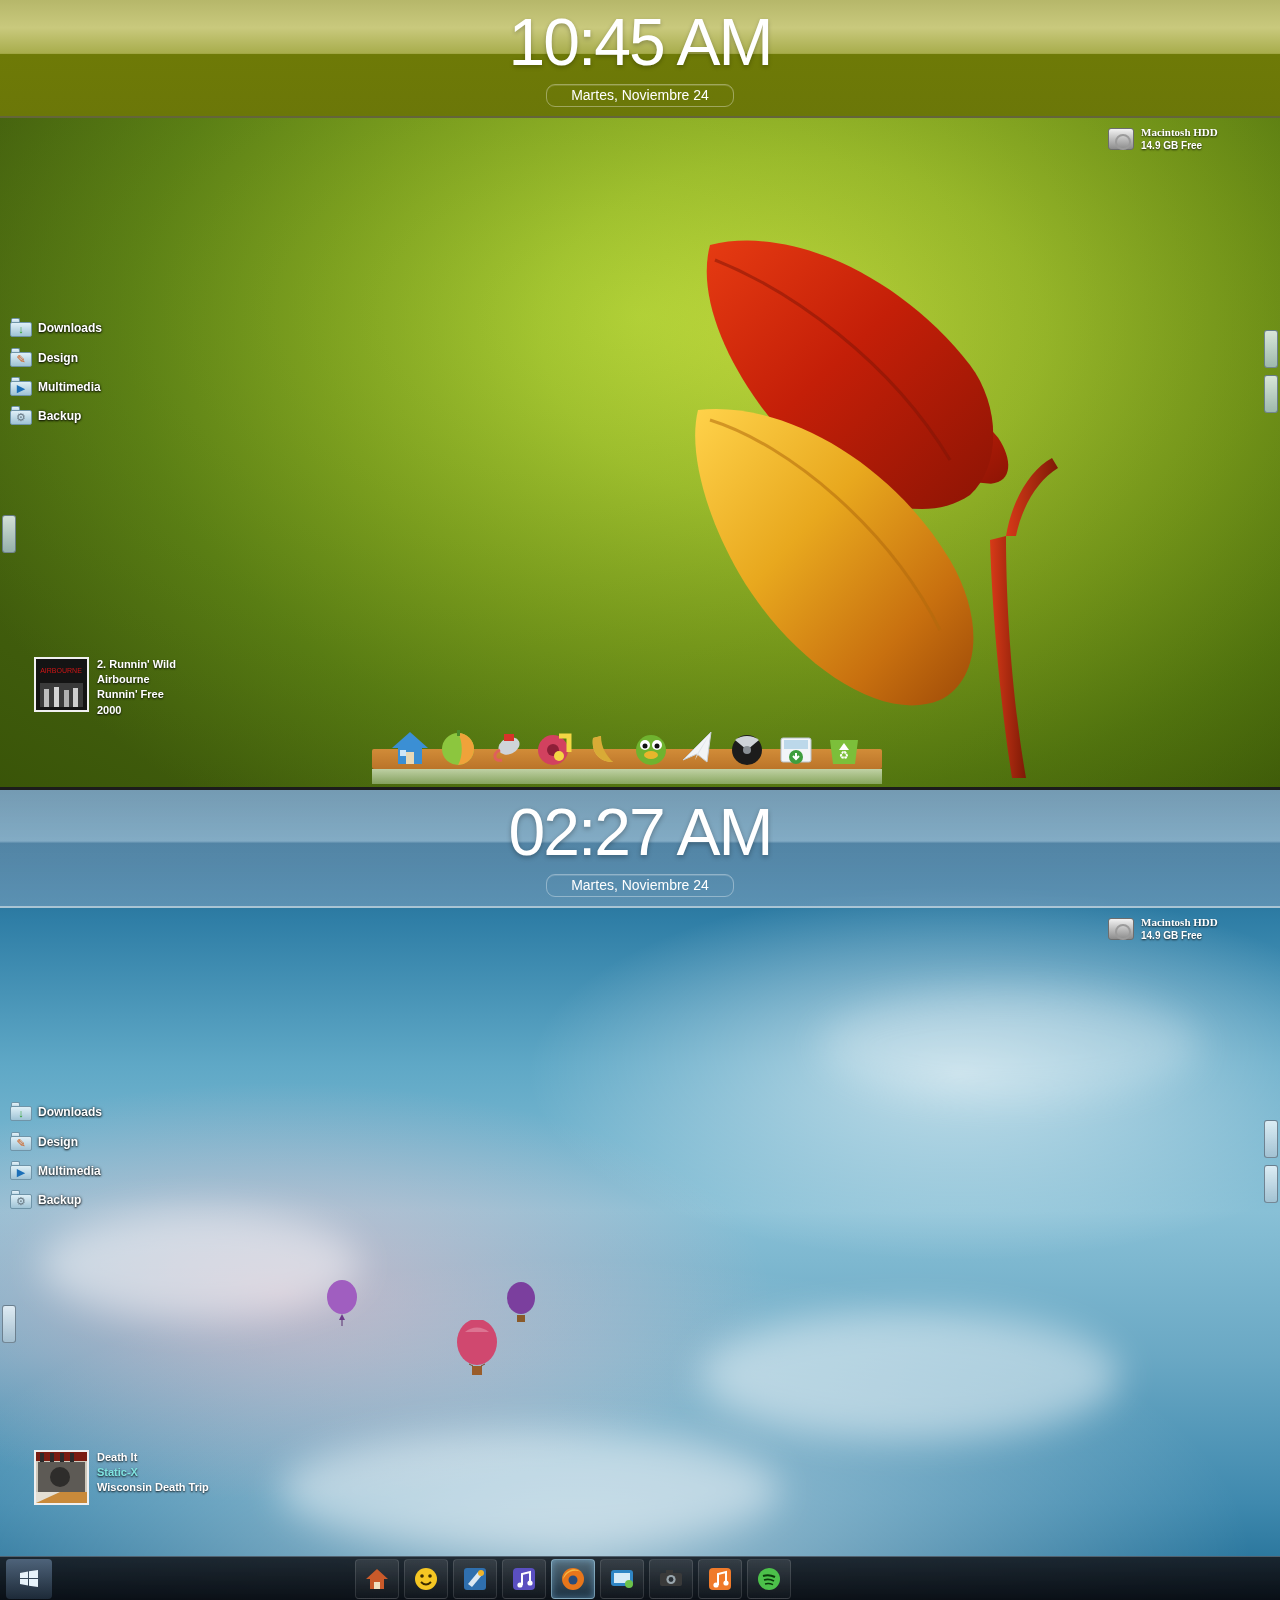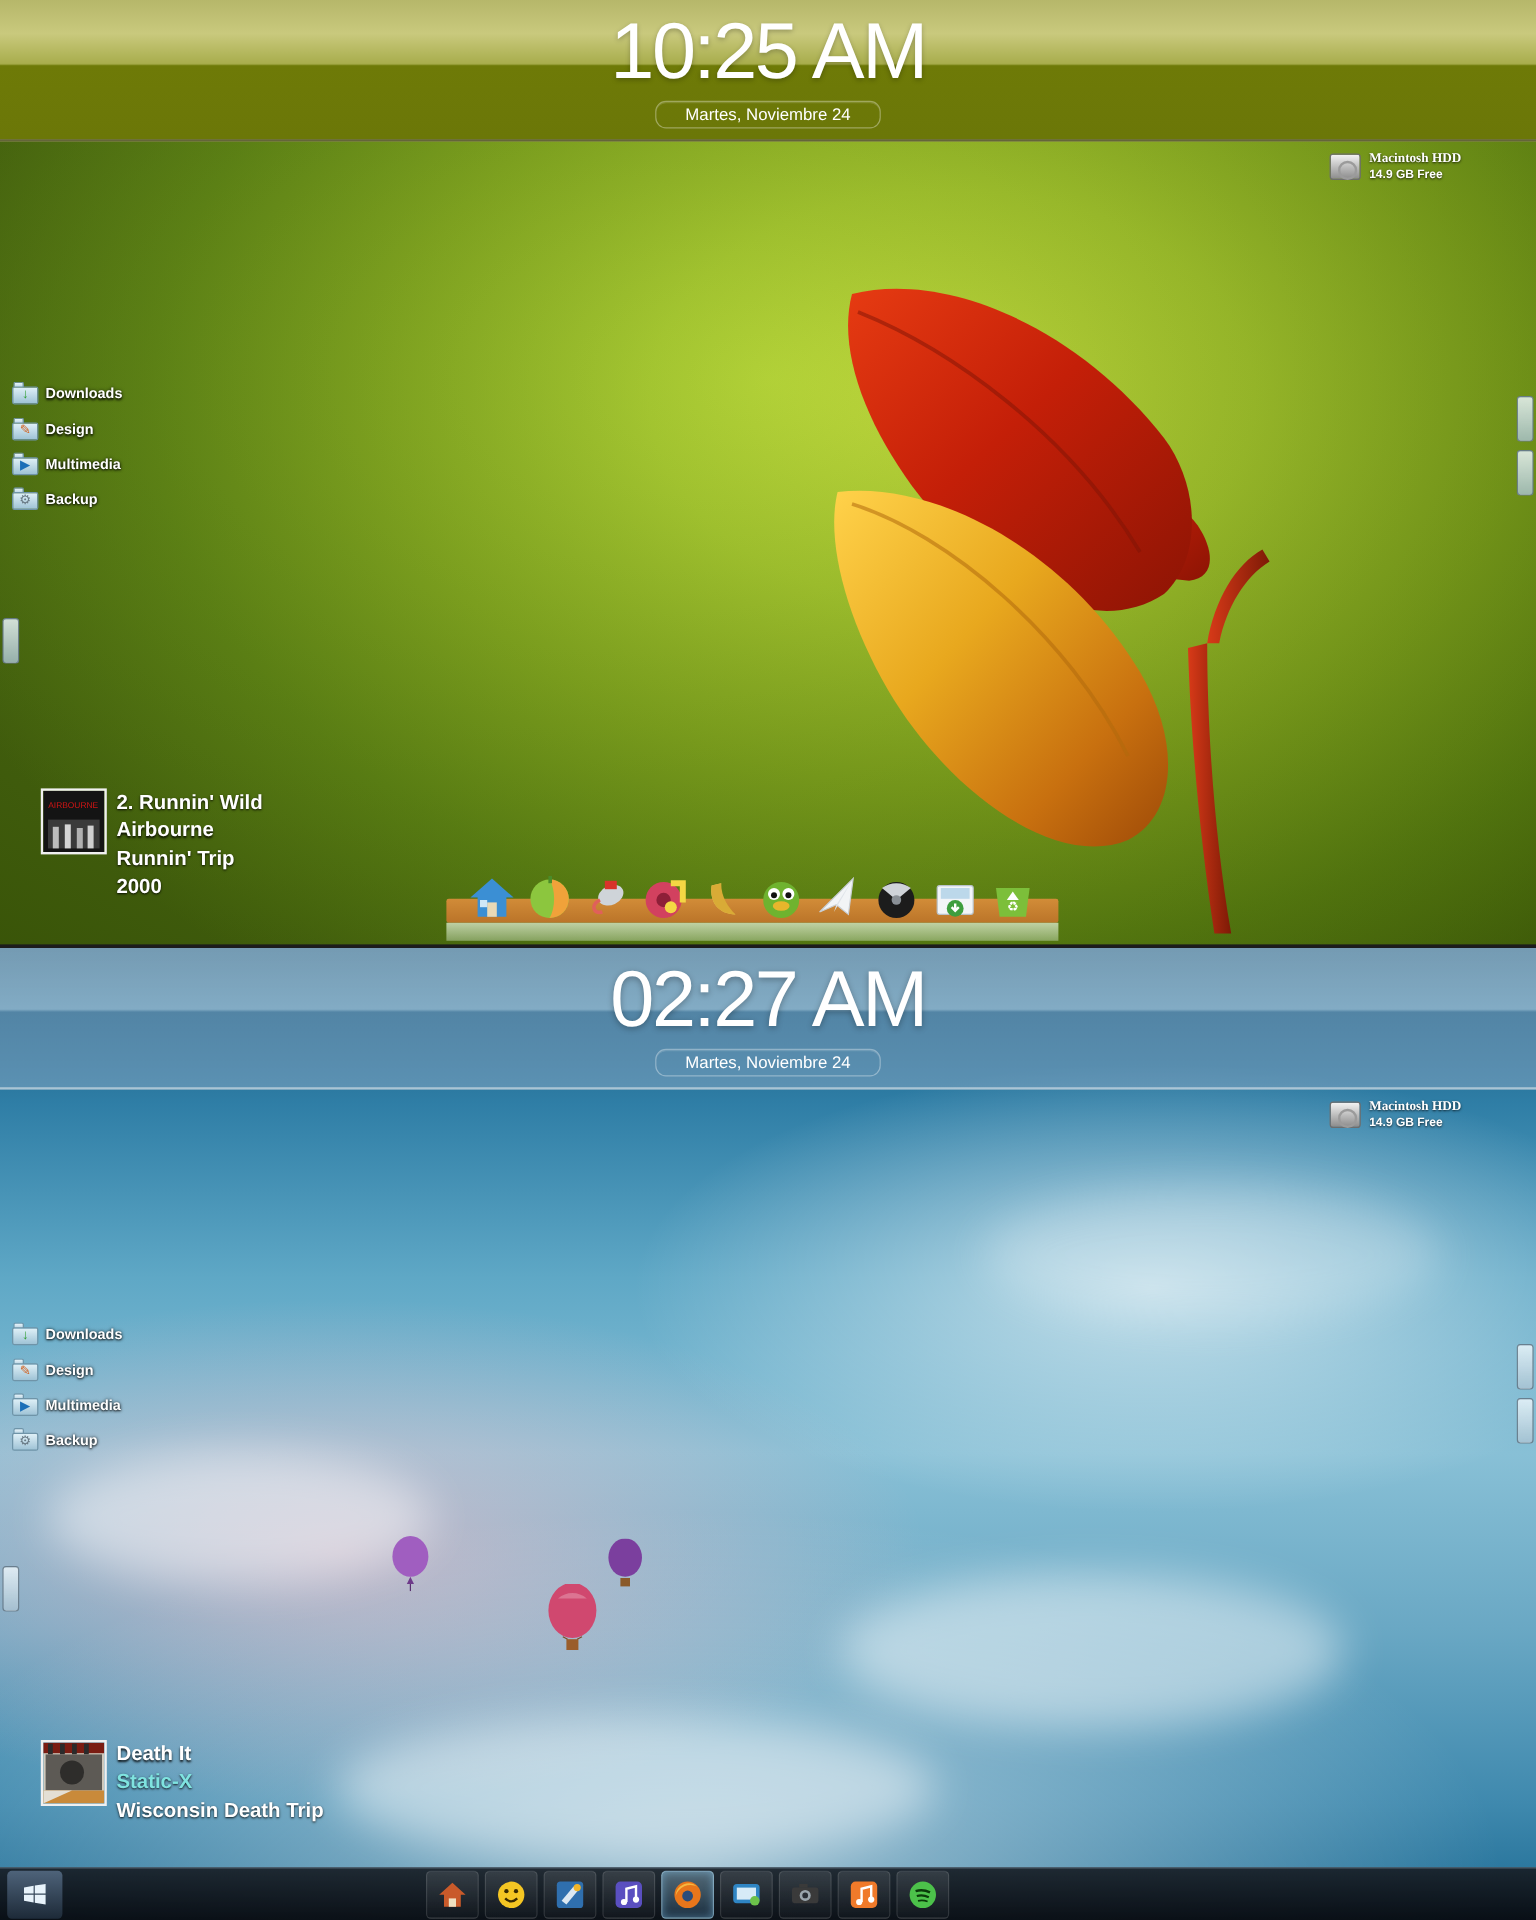--- a/index.html
+++ b/index.html
@@ -89,21 +89,21 @@
     border:1px solid #6d6d6d; position:relative; }
   .hdd .disk::after{ content:""; position:absolute; left:6px; top:5px; width:12px; height:12px;
     border-radius:50%; border:2px solid #9b9b9b; }
   .hdd .txt{ line-height:1.25; }
   .hdd .t1{ font-size:11px; font-weight:bold; color:#fff; text-shadow:0 1px 2px rgba(0,0,0,.8);font-family:Liberation Serif, serif;}
   .hdd .t2{ font-size:10px; font-weight:bold; color:#fff; text-shadow:0 1px 2px rgba(0,0,0,.8);}
 
   
   .nowplaying{ position:absolute; display:flex; gap:8px; align-items:flex-start; }
   .np-art{ width:55px; height:55px; border:2px solid #f0f0f0; flex:0 0 auto; position:relative; overflow:hidden;}
-  .np-text{ font-size:17px; font-weight:bold; line-height:1.38; color:#fff;
+  .np-text{ font-size:11px; font-weight:bold; line-height:1.38; color:#fff;
     text-shadow:0 1px 2px rgba(0,0,0,.9); }
   .np-text .artist-hl{ color:#7fe3e0; }
 
   
   .dock{ position:absolute; left:372px; top:718px; width:510px; height:66px; }
   .dock .shelf{ position:absolute; left:0; top:31px; width:510px; height:20px;
     background:linear-gradient(180deg,#d88d3a,#c0742a); border-radius:2px; opacity:.95;}
   .dock .shelf2{ position:absolute; left:0; top:51px; width:510px; height:15px;
     background:linear-gradient(180deg,rgba(210,225,190,.85),rgba(180,205,160,.55)); }
   .dock .items{ position:absolute; left:0; top:0; width:510px; height:52px;
@@ -157,21 +157,21 @@
     <path d="M356 250 C300 240 250 210 230 160 C280 140 340 160 368 205 C380 228 378 250 356 250Z" fill="url(#lgRed)" transform="translate(-10,10) rotate(-6 300 200)"></path>
     <path d="M60 10 C140 -10 250 40 320 130 C350 170 352 230 320 260 C260 300 170 250 110 170 C70 115 48 55 60 10Z" fill="url(#lgRed)" transform="translate(10,5)"></path>
     <path d="M58 180 C140 170 250 230 310 330 C345 390 340 450 300 470 C240 495 150 430 100 345 C65 285 48 220 58 180Z" fill="url(#lgYel)"></path>
     <path d="M70 190 C150 215 250 300 300 400" stroke="#b06a0c" stroke-width="3" fill="none" opacity=".55"></path>
     <path d="M75 30 C150 60 250 130 310 230" stroke="#7d1405" stroke-width="3" fill="none" opacity=".5"></path>
     <path d="M366 306 C372 270 390 240 412 228 L418 238 C398 250 382 276 376 306Z" fill="url(#lgStem)"></path>
   </svg>
 
   <div class="clockbar" id="clock-green">
     <div class="clock-inner">
-      <div class="clock-time">10:25 AM</div>
+      <div class="clock-time">10:45 AM</div>
       <div class="clock-date"><span>Martes, Noviembre 24</span></div>
     </div>
   </div>
 
   <div class="hdd" style="left:1108px; top:126px;">
     <div class="disk"></div>
     <div class="txt">
       <div class="t1">Macintosh HDD</div>
       <div class="t2">14.9 GB Free</div>
     </div>
@@ -218,21 +218,21 @@
         <rect x="4" y="24" width="43" height="24" fill="#3a3a3a"></rect>
         <rect x="8" y="30" width="5" height="18" fill="#bdbdbd"></rect>
           <rect x="18" y="28" width="5" height="20" fill="#d4d4d4"></rect>
         <rect x="28" y="31" width="5" height="17" fill="#b0b0b0"></rect>
           <rect x="37" y="29" width="5" height="19" fill="#cfcfcf"></rect>
       </svg>
     </div>
     <div class="np-text">
       <div>2. Runnin' Wild</div>
       <div>Airbourne</div>
-      <div>Runnin' Trip</div>
+      <div>Runnin' Free</div>
       <div>2000</div>
     </div>
   </div>
 
   <div class="dock">
     <div class="shelf"></div>
     <div class="shelf2"></div>
     <div class="items">
       <div class="dockicon">
         <svg viewBox="0 0 44 44" width="44" height="44">

